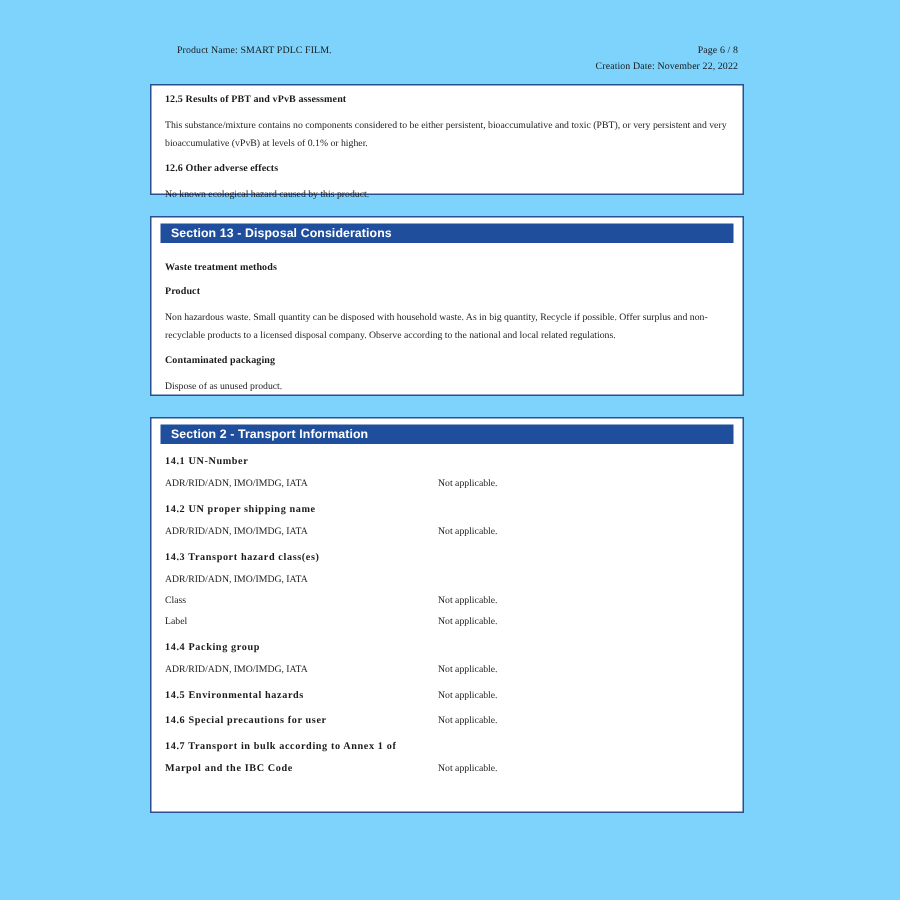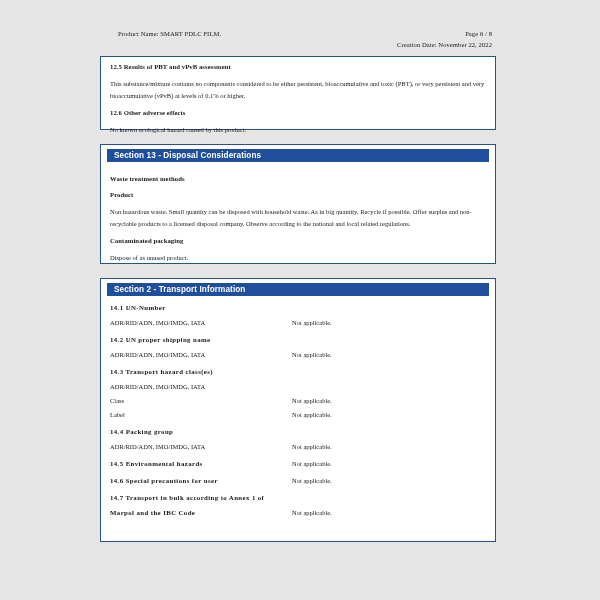--- a/index.html
+++ b/index.html
@@ -15,21 +15,21 @@
     position: relative;
     overflow: hidden;
   }
 
   .page {
     position: absolute;
     left: 0;
     top: 0;
     width: 600px;
     height: 600px;
-    background: #e5e5e5;
+    background: #7dd3fc;
   }
 
   
   .doc-header {
     position: absolute;
     left: 118px;
     top: 28px;
     width: 374px;
   }
   .hdr-row {

